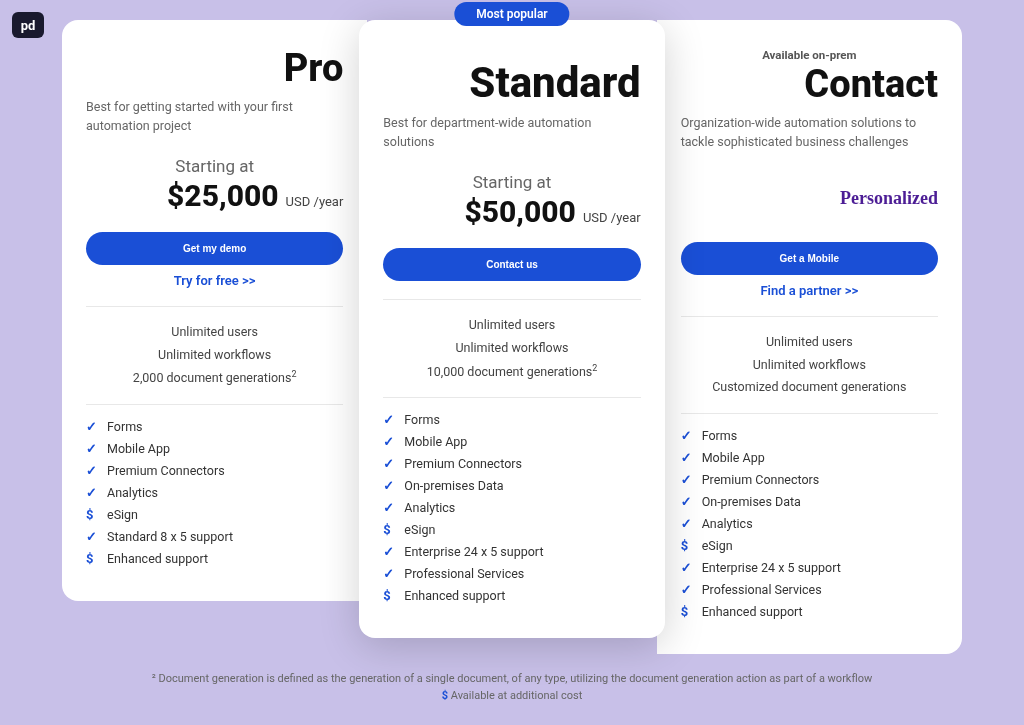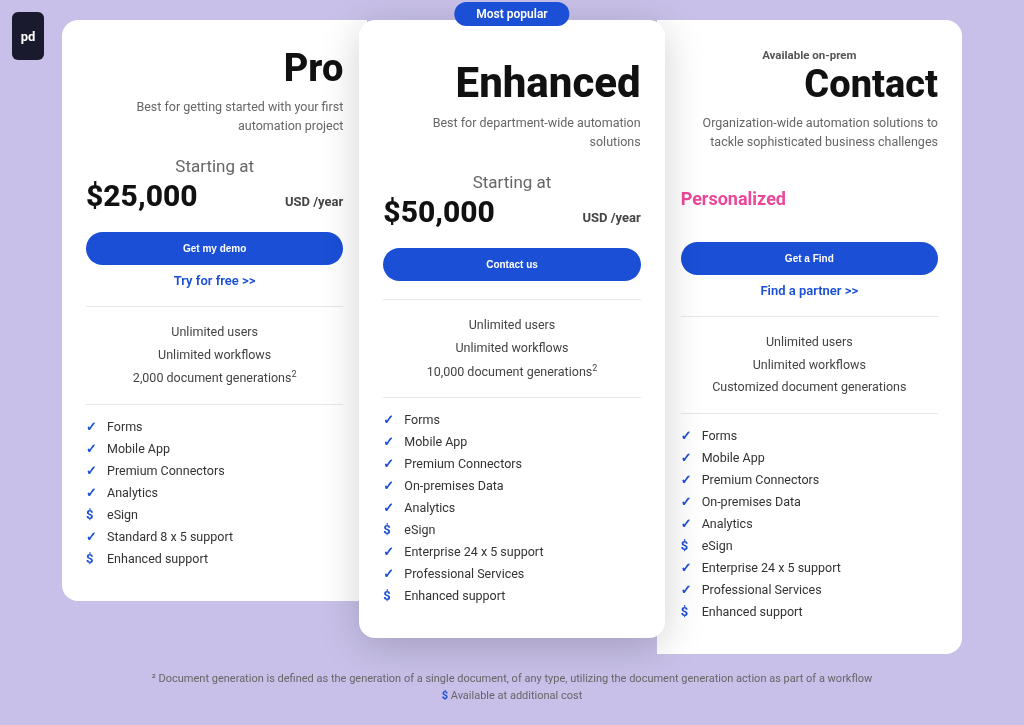--- a/index.html
+++ b/index.html
@@ -12,21 +12,21 @@
       align-items: center;
       justify-content: center;
       padding: 20px;
       position: relative;
     }
     .logo {
       position: absolute;
       top: 12px;
       left: 12px;
       width: 32px;
-      height: 48px;
+      height: 26px;
       background: #1a1a2e;
       border-radius: 6px;
       display: flex;
       align-items: center;
       justify-content: center;
       color: white;
       font-weight: bold;
       font-size: 13px;
     }
     .pricing-wrapper {
@@ -90,57 +90,58 @@
       font-size: 38px;
       font-weight: 800;
       color: #111;
       margin-bottom: 8px;
       line-height: 1.1;
     }
     .plan-name.premium-name {
       font-size: 42px;
     }
     .plan-desc {
-      text-align: right;
+      text-align: left;
       font-size: 12.5px;
       color: #666;
       margin-bottom: 18px;
       line-height: 1.5;
       min-height: 40px;
     }
     .pricing-label {
       text-align: center;
       font-size: 17px;
       color: #666;
       margin-bottom: 2px;
     }
     .price-row {
       text-align: center;
       margin-bottom: 18px;
       min-height: 36px;
       display: flex;
       align-items: baseline;
-      justify-content: space-between;
+      justify-content: flex-end;
       gap: 4px;
     }
     .price-main {
       font-size: 30px;
       font-weight: 800;
       color: #111;
     }
     .price-sub {
       font-size: 13px;
       color: #444;
-      font-weight: 700;
+      font-weight: 400;
       margin-left: 3px;
     }
     .price-personalized {
       font-size: 18px;
       font-weight: 700;
-      color: #ec4899;
+      color: #4c1d95;
+      font-family: Liberation Serif, serif;
     }
     .btn-primary {
       display: block;
       width: 100%;
       background: #1a4fd6;
       color: white;
       border: none;
       border-radius: 30px;
       padding: 11px 0;
       font-size: 10px;
@@ -267,21 +268,21 @@
           </li>
           <li class="feature-item">
             <span class="dollar-icon">$</span>
             <span>Enhanced support</span>
           </li>
         </ul>
     </div>
 
     <div class="card premium">
       <div class="most-popular-badge">Most popular</div>
-      <div class="plan-name premium-name">Enhanced</div>
+      <div class="plan-name premium-name">Standard</div>
       <div class="plan-desc">Best for department-wide automation solutions</div>
       <div class="pricing-label">Starting at</div>
       <div class="price-row">
         <span class="price-main">$50,000</span>
         <span class="price-sub">USD /year</span>
       </div>
       <button class="btn-primary">Contact us</button>
       <div style="margin-bottom:18px;"></div>
       <hr class="divider">
       <div class="features-group">
@@ -331,21 +332,21 @@
     </div>
 
     <div class="card custom">
       <div class="available-label">Available on-prem</div>
       <div class="plan-name">Contact</div>
       <div class="plan-desc">Organization-wide automation solutions to tackle sophisticated business challenges</div>
       <div style="min-height:16px;"></div>
       <div class="price-row" style="margin-bottom:18px;">
         <span class="price-personalized">Personalized</span>
       </div>
-      <button class="btn-primary">Get a Find</button>
+      <button class="btn-primary">Get a Mobile</button>
       <a class="btn-link">Find a partner &gt;&gt;</a>
       <hr class="divider">
       <div class="features-group">
         <span>Unlimited users</span><br>
         <span>Unlimited workflows</span><br>
         <span>Customized document generations</span>
       </div>
       <hr class="divider">
       <ul class="feature-list" id="custom-features">
           <li class="feature-item">

